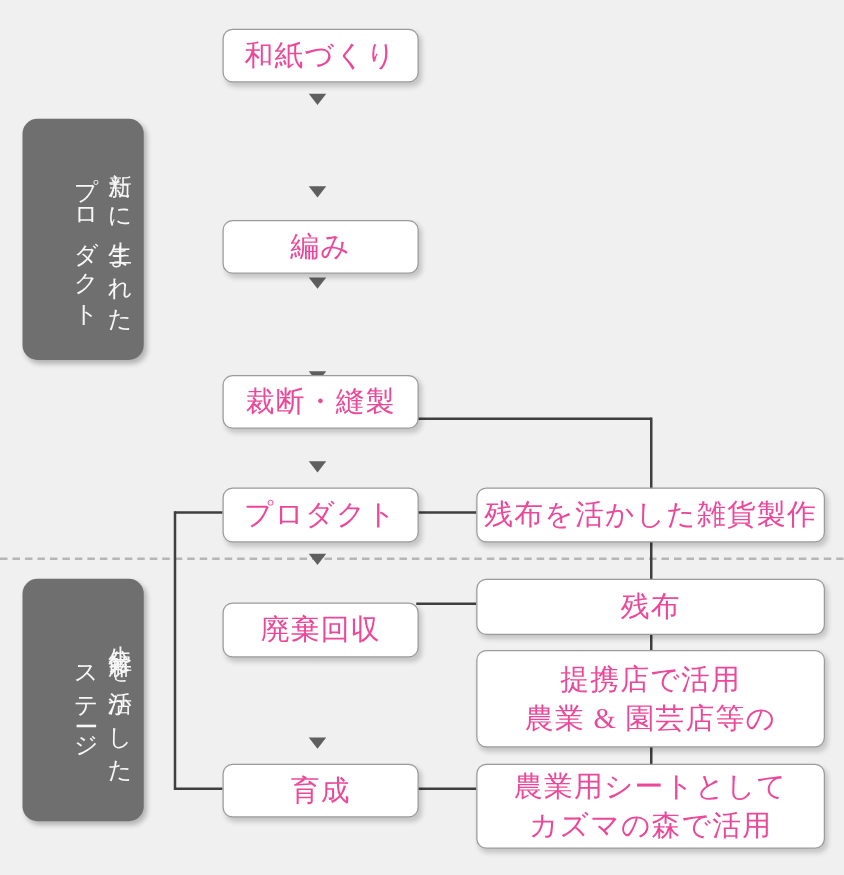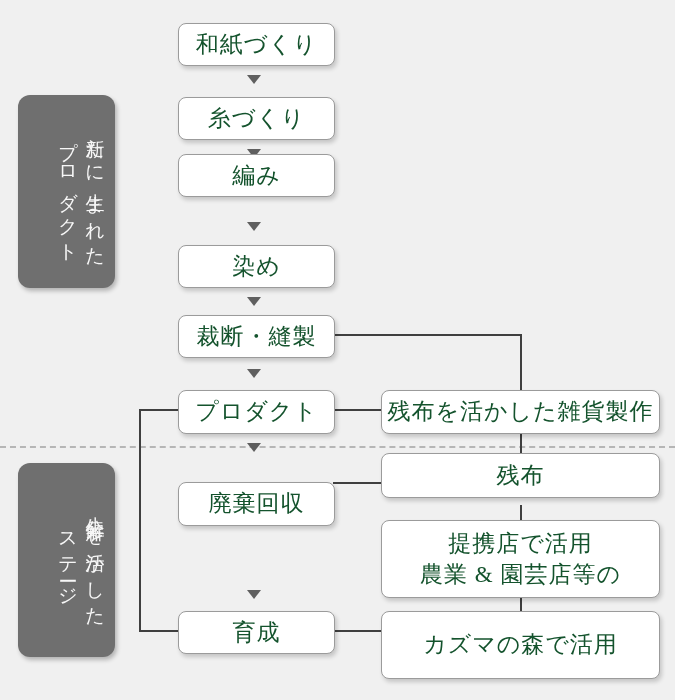--- a/index.html
+++ b/index.html
@@ -18,27 +18,27 @@
   .arrow{position:absolute;left:247px;width:0;height:0;z-index:2;
     border-left:7px solid transparent;border-right:7px solid transparent;
     border-top:9px solid #5f5f5f;}
   .t0{top:75px}.t1{top:149px}.t2{top:222px}.t3{top:297px}
   .t4{top:369px}.t5{top:443px}.t6{top:517px}.t7{top:590px}
   
   .fbox,.sbox{
     position:absolute;background:#ffffff;border:1px solid #9b9b9b;border-radius:8px;
     box-shadow:2px 3px 4px rgba(0,0,0,0.18);
     display:flex;flex-direction:column;align-items:center;justify-content:center;
-    font-size:23px;color:#14532d;letter-spacing:1px;z-index:3;line-height:1.35;
+    font-size:23px;color:#ec4899;letter-spacing:1px;z-index:3;line-height:1.35;
   }
   .fbox{left:178px;width:155px;height:41px;}
-  .b0{top:23px}.b1{top:97px}.b2{top:154px}.b3{top:245px}.b4{top:315px}
+  .b0{top:23px}.b1{top:97px}.b2{top:176px}.b3{top:245px}.b4{top:300px}
   .b5{top:390px;height:42px}.b6{top:482px;height:42px}.b7{top:537px}.b8{top:611px}
   .sbox{left:381px;width:277px;}
-  .r0{top:390px;height:42px}.r1{top:453px;height:43px}
+  .r0{top:390px;height:42px}.r1{top:463px;height:43px}
   .r2{top:520px;height:76px}.r3{top:611px;height:66px}
   .sbox span{display:block;}
   
   .stage{
     position:absolute;left:18px;width:97px;background:#6f6f6f;border-radius:12px;
     box-shadow:2px 3px 4px rgba(0,0,0,0.25);color:#f7f7f7;z-index:3;
     display:flex;align-items:center;justify-content:center;
   }
   .sA{top:95px;height:193px}
   .sB{top:463px;height:194px}
@@ -68,39 +68,38 @@
   <div class="arrow t0"></div>
   <div class="arrow t1"></div>
   <div class="arrow t2"></div>
   <div class="arrow t3"></div>
   <div class="arrow t4"></div>
   <div class="arrow t5"></div>
   <div class="arrow t6"></div>
   <div class="arrow t7"></div>
 
   <div class="fbox b0">和紙づくり</div>
-  <div class="fbox b1">糸づくり</div>
   <div class="fbox b2">編み</div>
-  <div class="fbox b3">染め</div>
   <div class="fbox b4">裁断・縫製</div>
   <div class="fbox b5">プロダクト</div>
   <div class="fbox b6">廃棄回収</div>
   <div class="fbox b8">育成</div>
 
   <div class="sbox r0">
     <span>残布を活かした雑貨製作</span>
   </div>
   <div class="sbox r1">
     <span>残布</span>
   </div>
   <div class="sbox r2">
     <span>提携店で活用</span>
     <span>農業 &amp; 園芸店等の</span>
   </div>
   <div class="sbox r3">
+    <span>農業用シートとして</span>
     <span>カズマの森で活用</span>
   </div>
 
   <div class="stage sA">
     <div class="vtext">
       <div>新たに生まれた</div>
       <div>プロダクト</div>
     </div>
   </div>
   <div class="stage sB">

